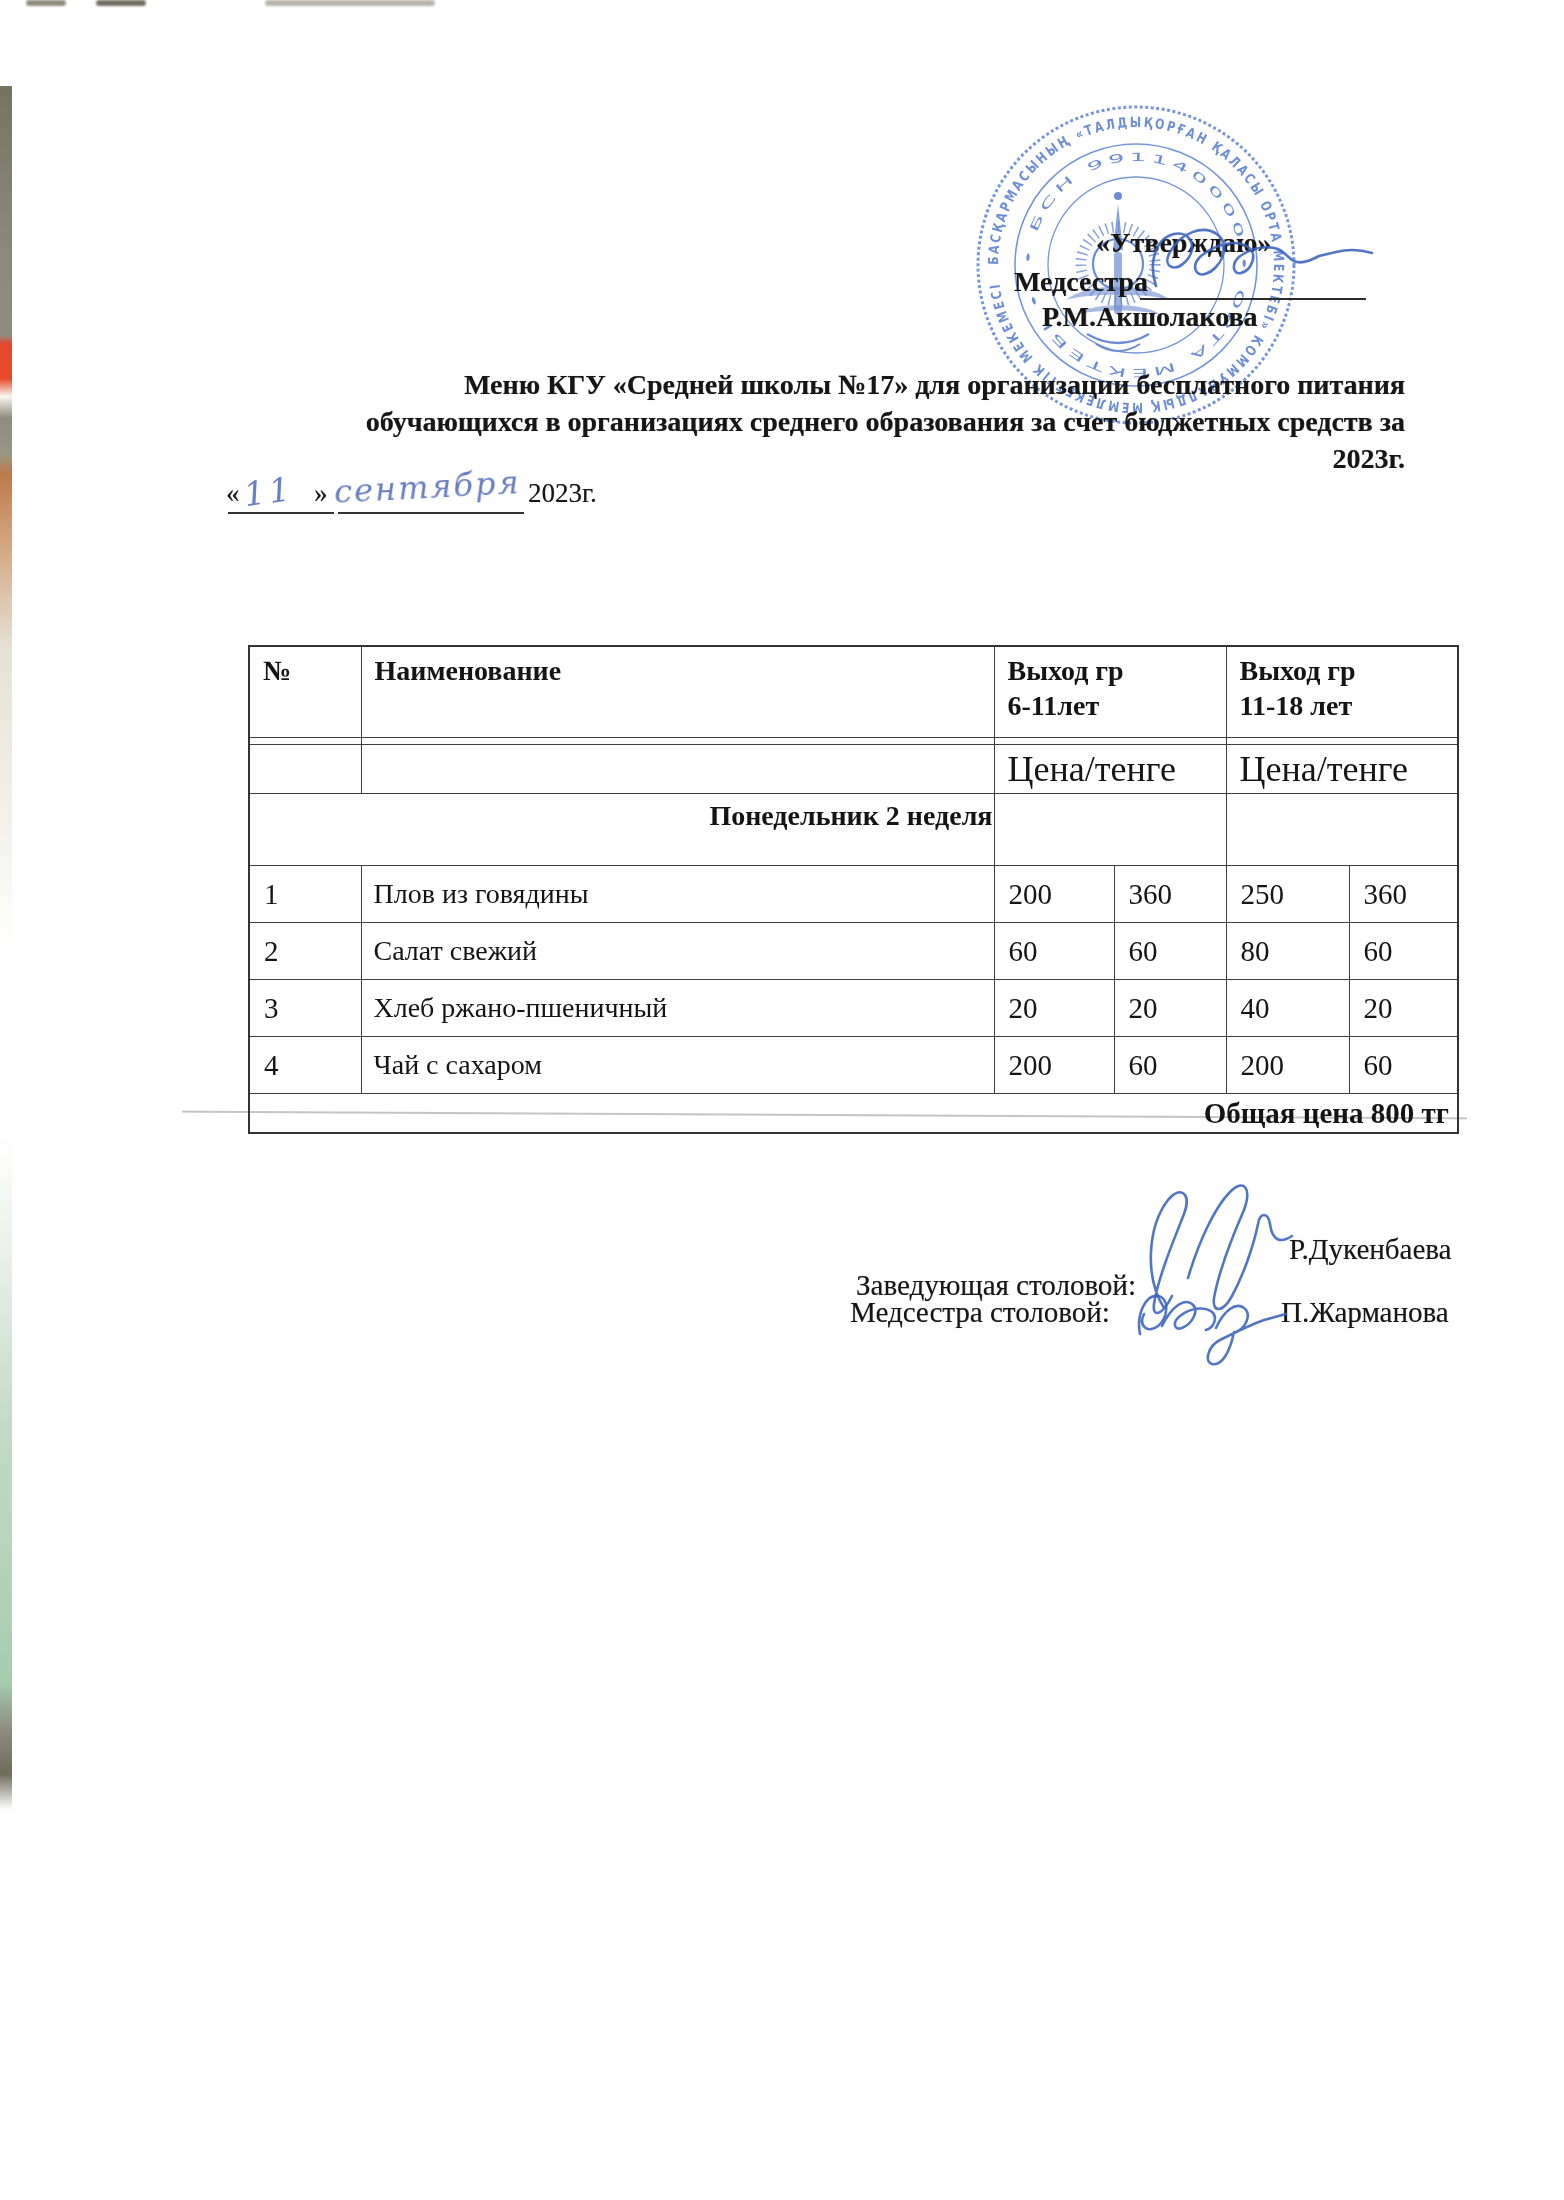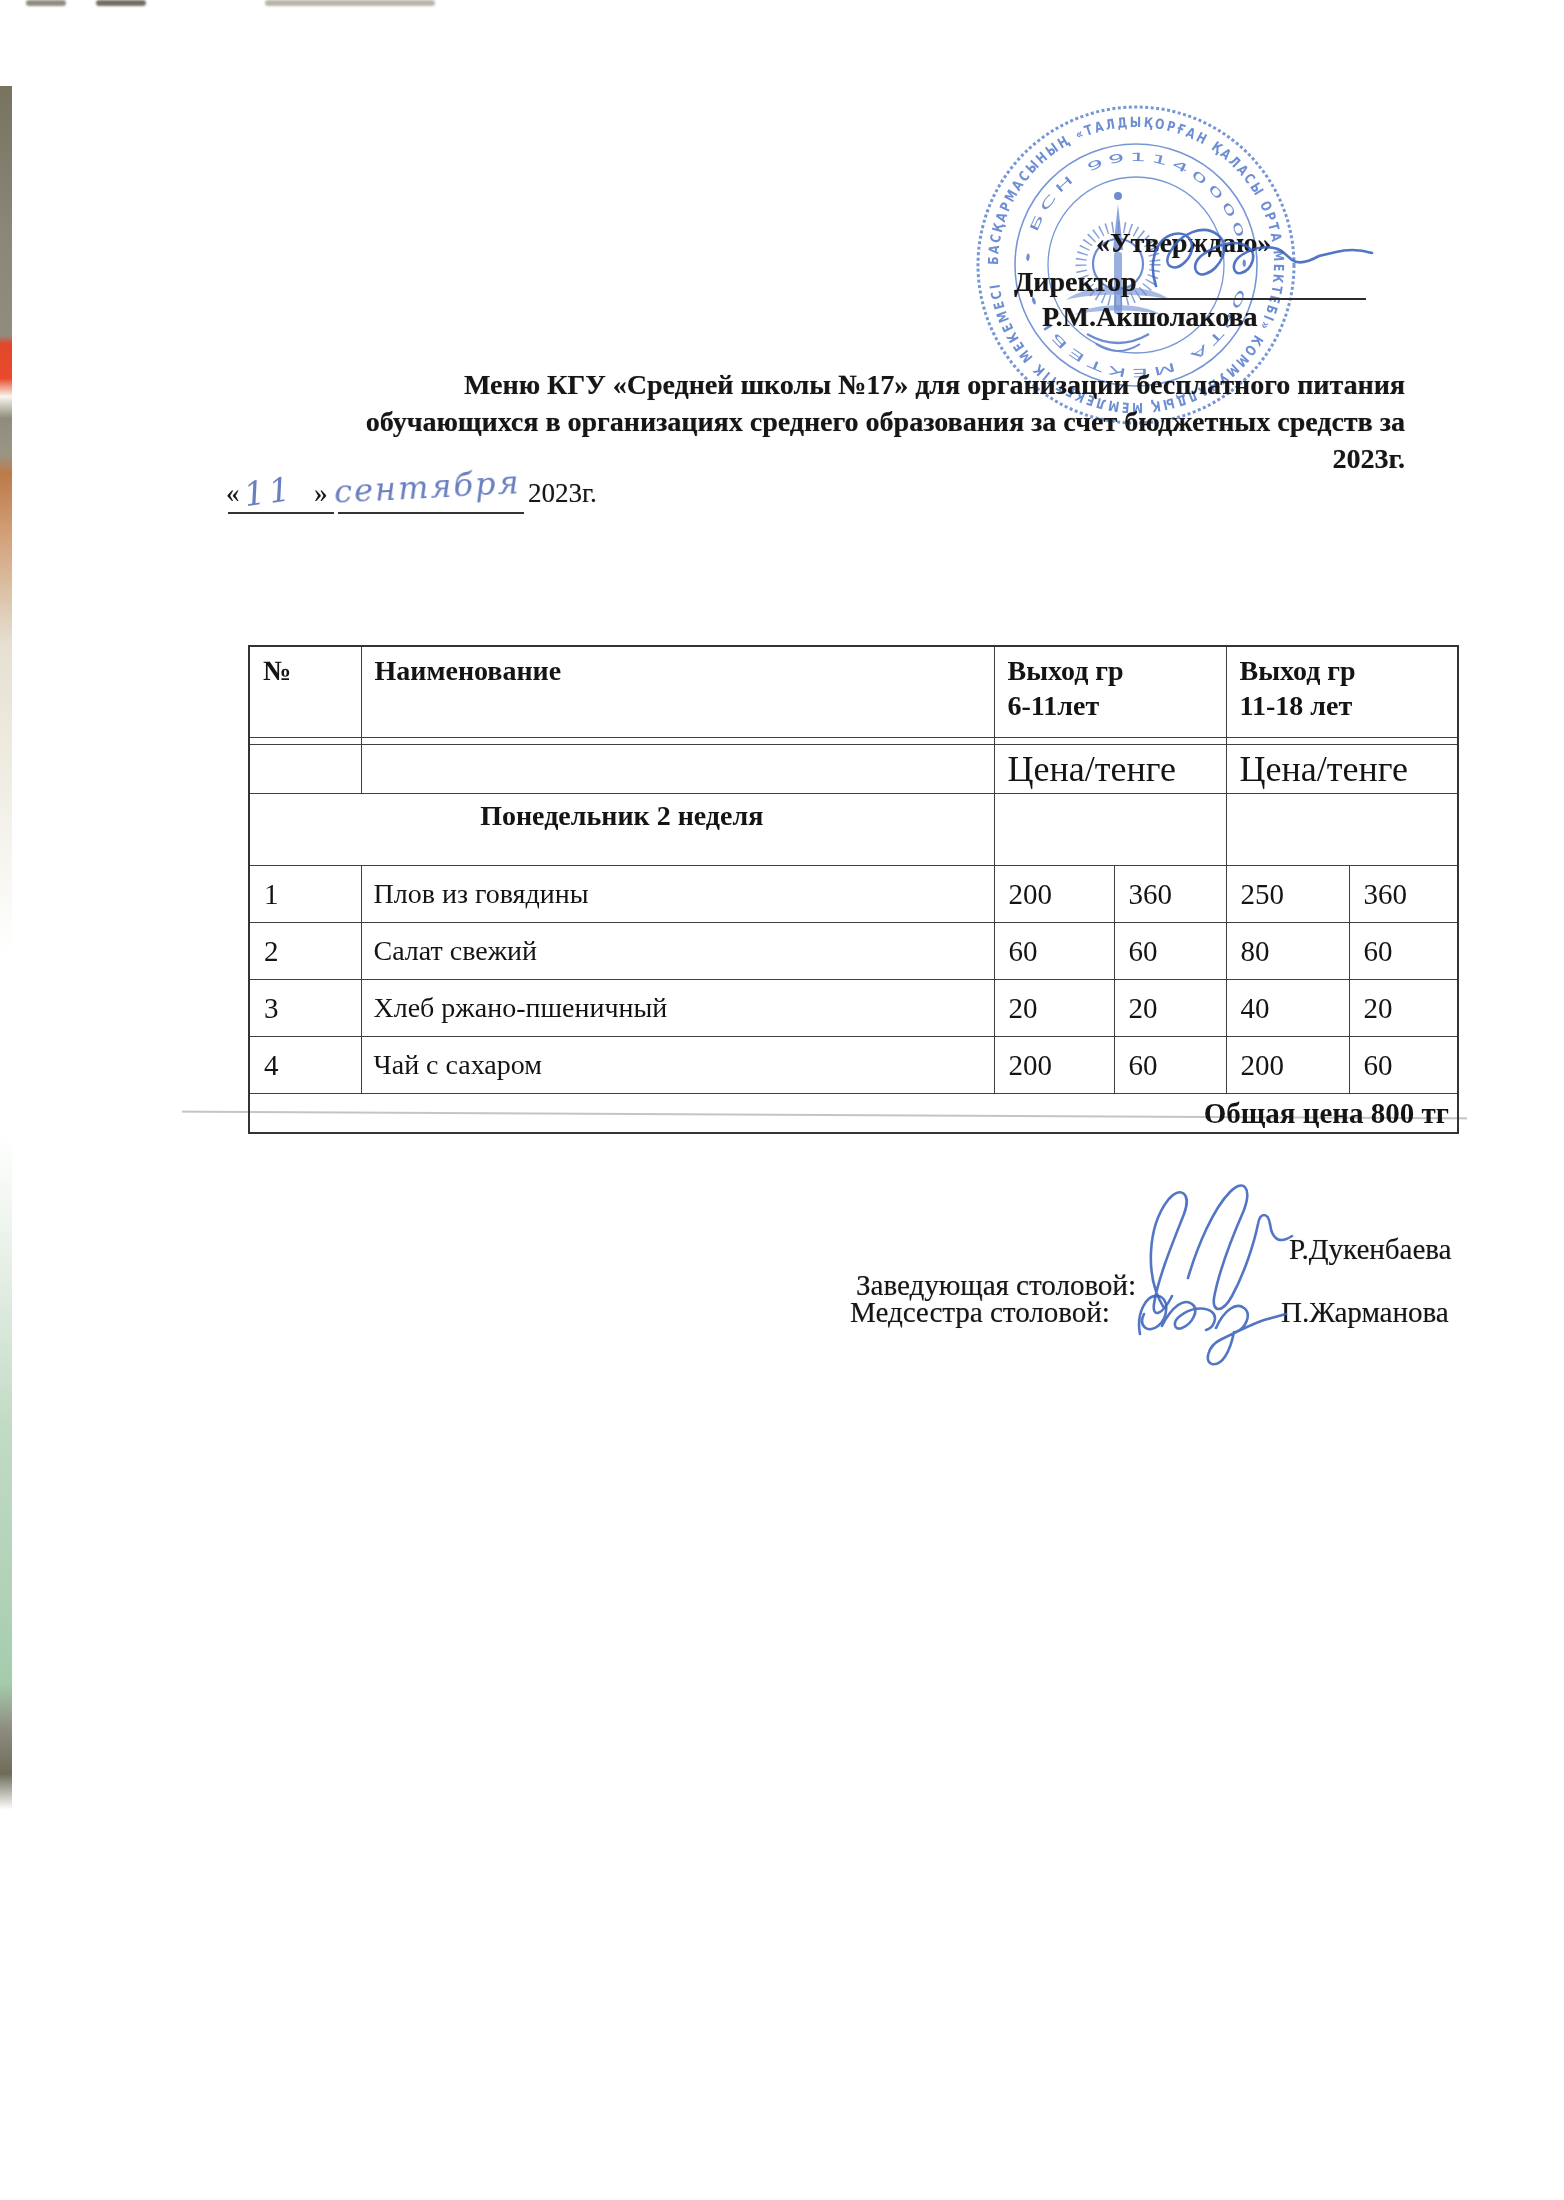--- a/index.html
+++ b/index.html
@@ -67,21 +67,21 @@
     position:absolute; left:248px; top:645px; width:1209px;
     border-collapse:collapse; table-layout:fixed;
     font-family:"Liberation Serif", serif; color:#141414;
   }
   .menu td { border:1.6px solid #3f3f3f; overflow:hidden; }
   .menu { border:2px solid #333; }
   .r-head td   { height:84px; vertical-align:top; padding:6px 0 0 13px; font-size:28px; font-weight:bold; line-height:35px; }
   .r-sliver td { height:6px; padding:0; }
   .r-price td  { height:46px; vertical-align:middle; padding-left:13px; font-size:36px; font-weight:normal; }
   .r-week td   { height:64px; vertical-align:top; padding-top:6px; font-size:28px; font-weight:bold; }
-  .r-week .week { text-align:center; }
+  .r-week .week { text-align:right; }
   .r-data td   { height:54px; vertical-align:middle; padding-left:14px; font-size:29px; }
   .r-data .nm  { font-size:28px; padding-left:12px; }
   .r-total td  { height:36px; vertical-align:middle; text-align:right; padding-right:8px; font-size:29px; font-weight:bold; }
 </style>
 </head>
 <body>
 
 <div class="page">
 
   <div class="abs edge-strip"></div>
@@ -116,21 +116,21 @@
         <path d="M-52,8 C-30,-10 30,-10 52,8 C30,1 -30,1 -52,8 Z" fill="#3c66c2" stroke="none" opacity="0.6"></path>
         <path d="M-44,23 C-24,10 24,10 44,23 C24,17 -24,17 -44,23 Z" fill="#3c66c2" stroke="none" opacity="0.6"></path>
         <path d="M-31,42 Q0,60 31,42" stroke-width="2.4"></path>
         <path d="M-22,52 Q0,66 22,52" stroke-width="2"></path>
         <circle cx="0" cy="-96" r="4" fill="#3c66c2" stroke="none"></circle>
       </g>
     </g>
   </svg>
 
   <div class="abs approve-label t">«Утверждаю»</div>
-  <div class="abs director-label t">Директор</div>
+  <div class="abs director-label t">Медсестра</div>
   <div class="abs director-underline"></div>
   <svg class="sig sig-director" width="244" height="92" viewBox="0 0 244 92">
     <path d="M18,66 C10,42 18,18 36,14 C54,10 60,30 47,42 C37,52 25,47 31,34 C42,12 66,4 80,15 C94,26 82,50 67,54 C57,57 53,45 63,36 C78,24 98,19 110,27 C120,34 114,50 103,53 C95,55 93,44 101,37 C115,26 136,24 146,33 L154,40 C161,45 172,41 181,36 L198,32 C210,29 224,30 234,33" opacity="0.85"></path>
   </svg>
   <div class="abs director-name t">Р.М.Акшолакова</div>
 
   <div class="abs title t">
     <div>Меню КГУ «Средней школы №17» для организации бесплатного питания</div>
     <div>обучающихся в организациях среднего образования за счет бюджетных средств за</div>
     <div>2023г.</div>

